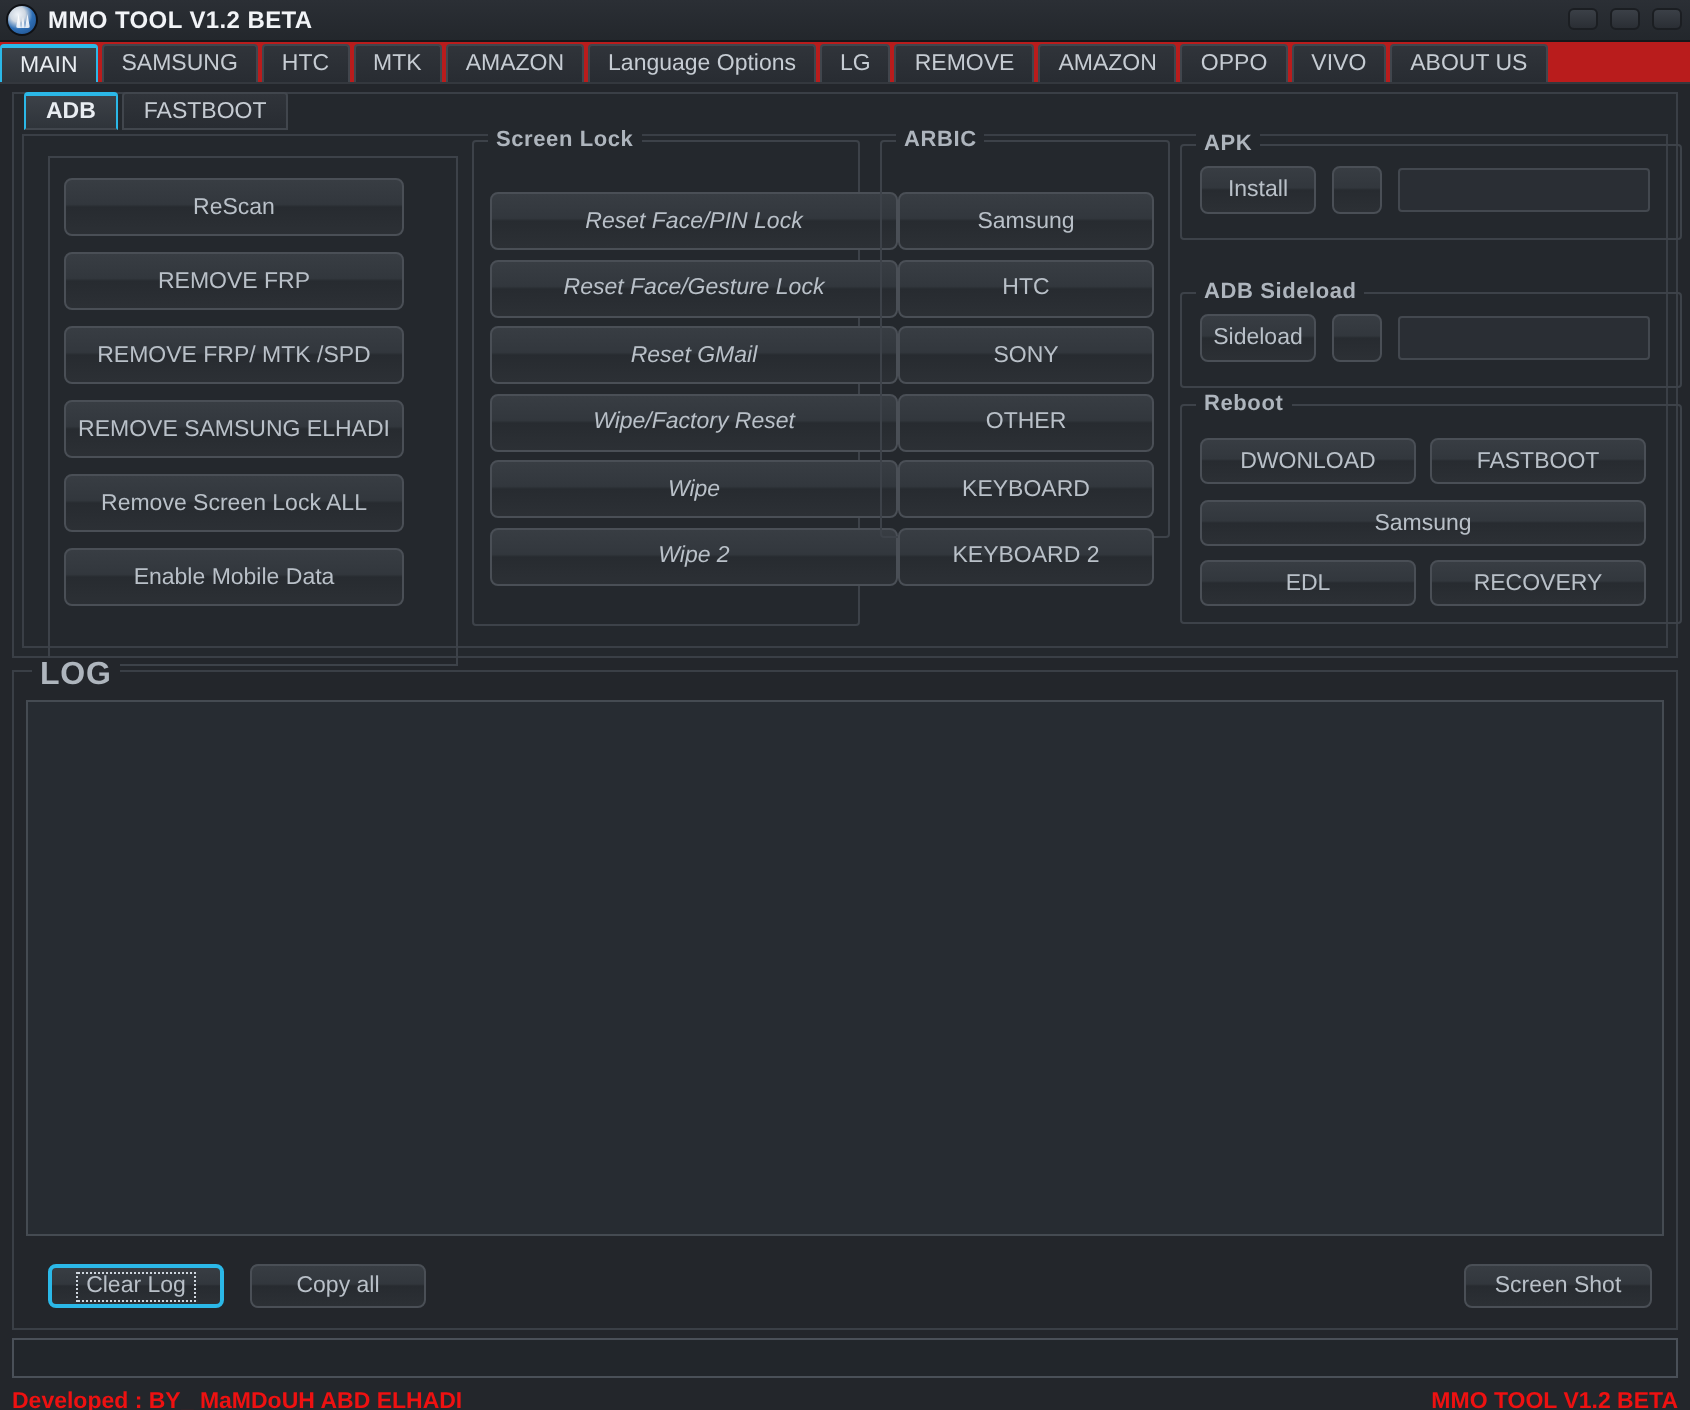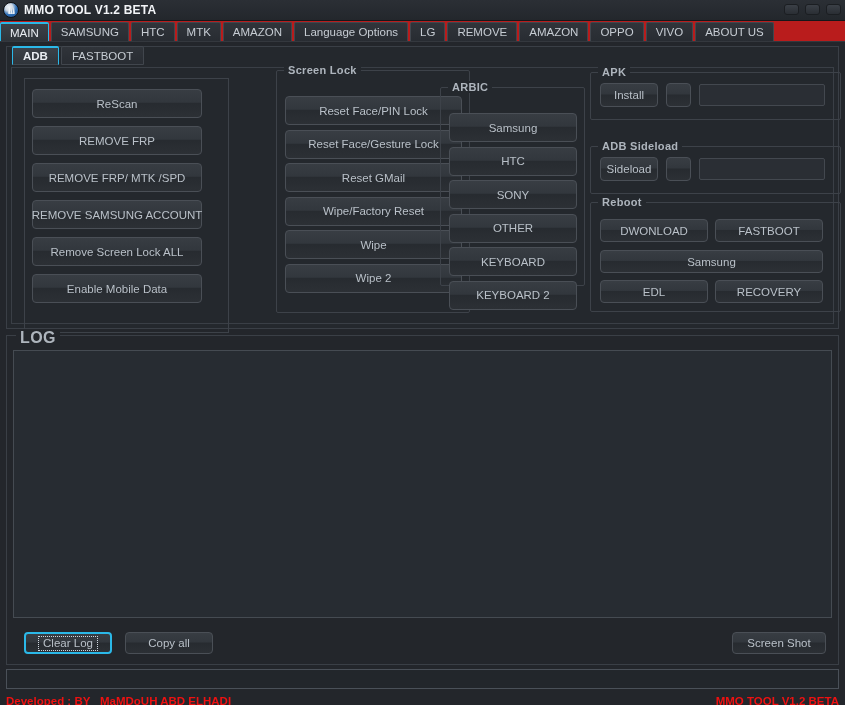--- a/index.html
+++ b/index.html
@@ -175,24 +175,24 @@
     position: absolute;
     left: 12px; top: 10px;
     width: 205px; height: 255px;
     border: 1px solid #3d4249;
   }
   .col-left .btn {
     position: absolute;
     left: 7px; width: 170px; height: 29px;
   }
 
-  .screenlock { left: 224px; top: 2px; width: 194px; height: 243px; margin-left: 40px; }
-  .screenlock .btn { position: absolute; left: 8px; width: 177px; height: 29px; }
-
-  .arbic { left: 428px; top: 2px; width: 145px; height: 199px; margin-top: 17px; }
+  .screenlock { left: 224px; top: 2px; width: 194px; height: 243px; }
+  .screenlock .btn { position: absolute; left: 8px; width: 204px; height: 29px; font-style: italic; }
+
+  .arbic { left: 428px; top: 2px; width: 145px; height: 199px; }
   .arbic .btn { position: absolute; left: 8px; width: 128px; height: 29px; }
 
   .apk { left: 578px; top: 4px; width: 251px; height: 48px; }
   .sideload { left: 578px; top: 78px; width: 251px; height: 48px; }
   .reboot { left: 578px; top: 134px; width: 251px; height: 110px; }
 
   .io-row { position: absolute; left: 9px; top: 10px; display: flex; align-items: center; gap: 8px; }
   .io-btn { width: 58px; height: 24px; }
   .io-small { width: 25px; height: 24px; }
   .io-field {
@@ -313,21 +313,21 @@
         <div class="subtab active">ADB</div>
         <div class="subtab">FASTBOOT</div>
       </div>
 
     <div class="panel-inner">
 
       <div class="col-left" id="left-actions">
           <div class="btn" style="top: 10px;">ReScan</div>
           <div class="btn" style="top: 47px;">REMOVE FRP</div>
           <div class="btn" style="top: 84px;">REMOVE FRP/ MTK /SPD</div>
-          <div class="btn" style="top: 121px;">REMOVE SAMSUNG ACCOUNT</div>
+          <div class="btn" style="top: 121px;">REMOVE SAMSUNG ELHADI</div>
           <div class="btn" style="top: 158px;">Remove Screen Lock ALL</div>
           <div class="btn" style="top: 195px;">Enable Mobile Data</div>
         </div>
 
       <div class="group screenlock">
         <div class="legend">Screen Lock</div>
         <div id="screenlock-buttons">
             <div class="btn" style="top: 25px;">Reset Face/PIN Lock</div>
             <div class="btn" style="top: 58.5px;">Reset Face/Gesture Lock</div>
             <div class="btn" style="top: 92px;">Reset GMail</div>

